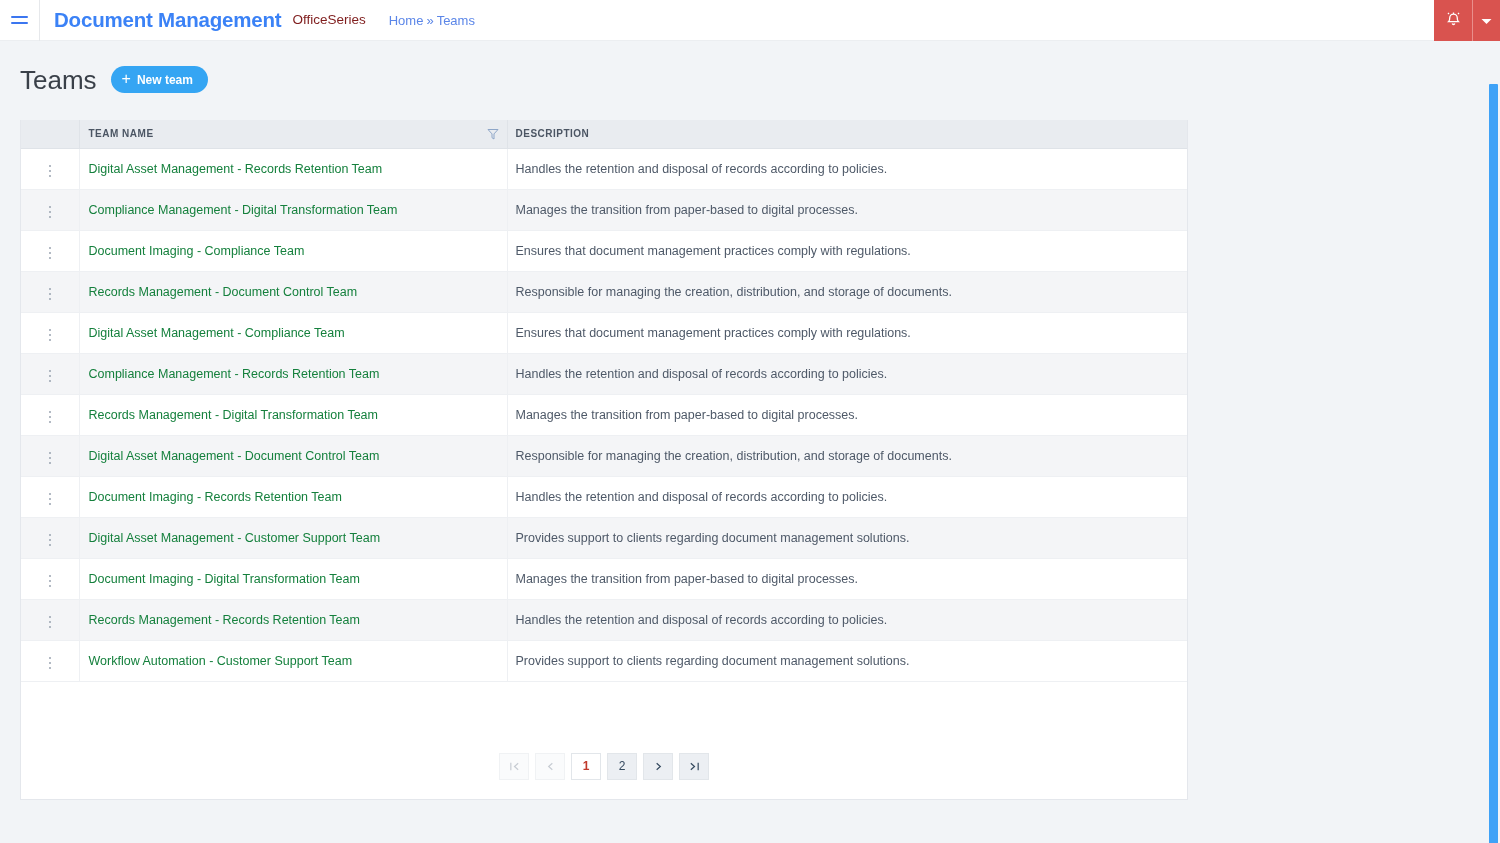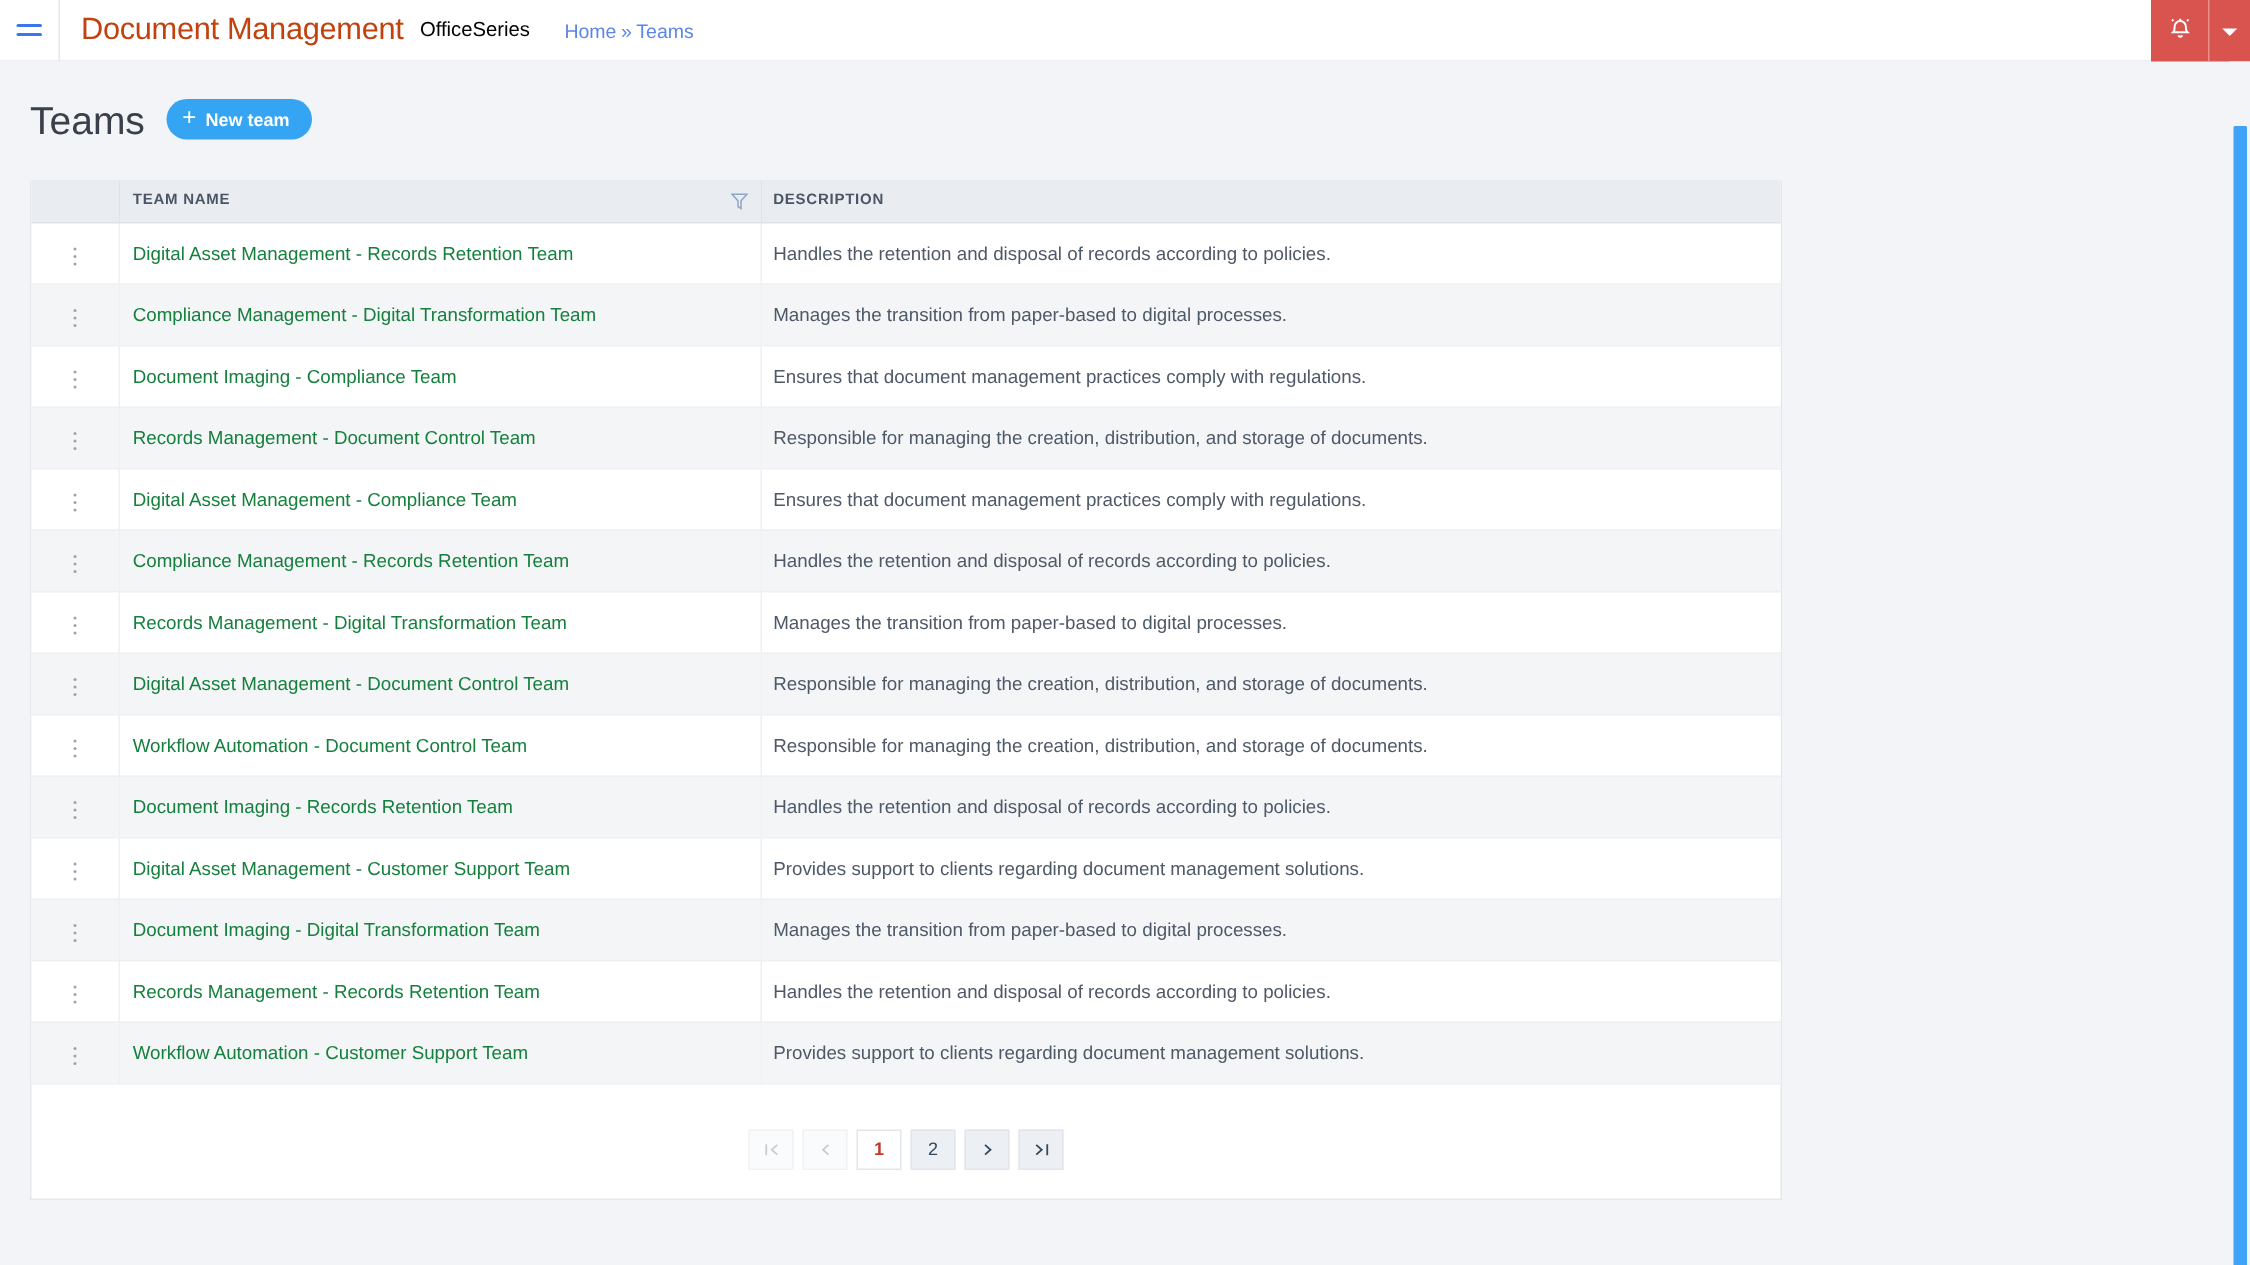--- a/index.html
+++ b/index.html
@@ -20,25 +20,25 @@
   .hamburger {
     width: 40px; height: 41px;
     display: flex; flex-direction: column; align-items: center; justify-content: center;
     gap: 4px; cursor: pointer;
     border-right: 1px solid #e6e8eb;
     margin-right: 14px;
   }
   .hamburger span { display: block; width: 17px; height: 2px; background: #3b76f0; border-radius: 1px; }
 
   .app-title {
-    font-size: 20.5px; font-weight: normal; color: #c2410c;
+    font-size: 20.5px; font-weight: bold; color: #3b82f6;
     letter-spacing: -0.2px; line-height: 1;
   }
   .app-sub {
-    font-size: 13.5px; color: #000000; margin-left: 11px; line-height: 1;
+    font-size: 13.5px; color: #7f1d1d; margin-left: 11px; line-height: 1;
   }
   .breadcrumb {
     margin-left: 23px; font-size: 13px; color: #5b86e8; line-height: 1;
     display: flex; align-items: center; gap: 2px;
   }
   .breadcrumb a { color: #5b86e8; text-decoration: none; cursor: pointer; }
   .breadcrumb .sep { color: #5b86e8; font-size: 13px; padding: 0 1px; }
 
   .topbar-right {
     position: absolute; right: 0; top: 0; height: 41px;
@@ -269,29 +269,20 @@
           <td class="c-name"><a class="team-link">Records Management - Digital Transformation Team</a></td>
           <td class="c-desc">Manages the transition from paper-based to digital processes.</td>
         </tr>
         <tr>
           <td class="c-menu"><span class="dots">
               <i></i>
               <i></i>
               <i></i>
             </span></td>
           <td class="c-name"><a class="team-link">Digital Asset Management - Document Control Team</a></td>
-          <td class="c-desc">Responsible for managing the creation, distribution, and storage of documents.</td>
-        </tr>
-        <tr>
-          <td class="c-menu"><span class="dots">
-              <i></i>
-              <i></i>
-              <i></i>
-            </span></td>
-          <td class="c-name"><a class="team-link">Workflow Automation - Document Control Team</a></td>
           <td class="c-desc">Responsible for managing the creation, distribution, and storage of documents.</td>
         </tr>
         <tr>
           <td class="c-menu"><span class="dots">
               <i></i>
               <i></i>
               <i></i>
             </span></td>
           <td class="c-name"><a class="team-link">Document Imaging - Records Retention Team</a></td>
           <td class="c-desc">Handles the retention and disposal of records according to policies.</td>

